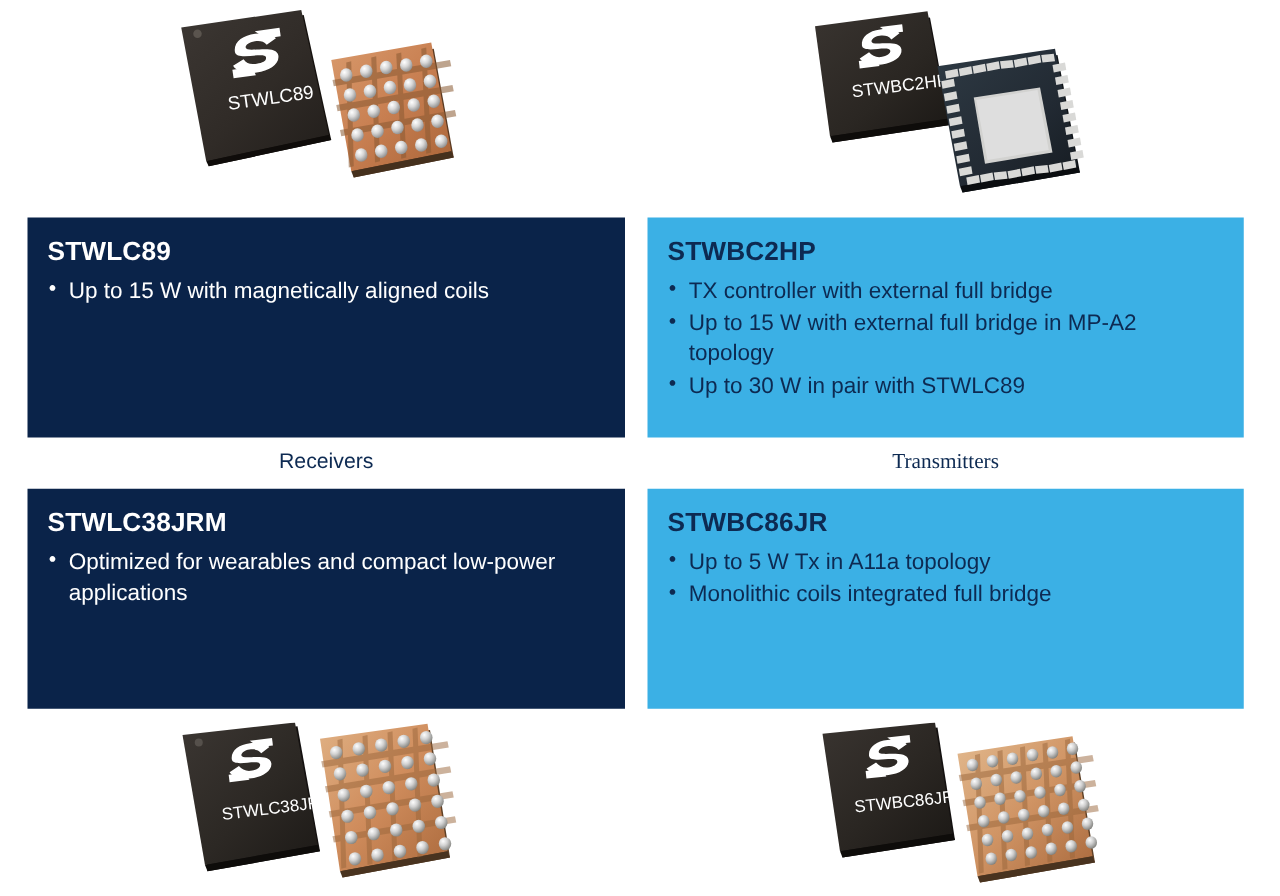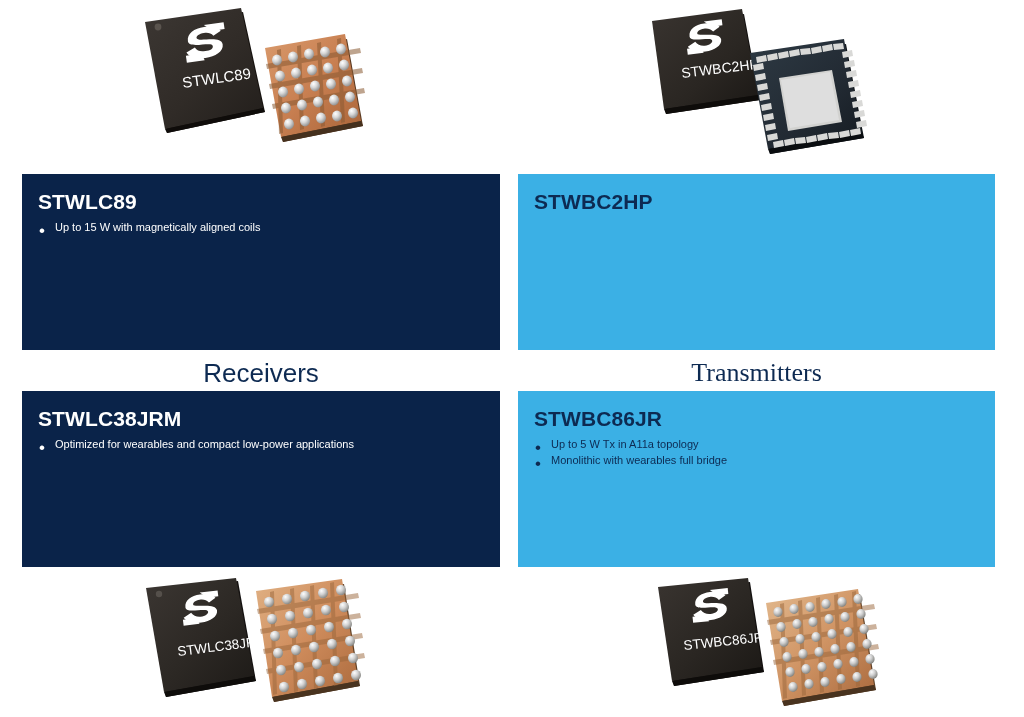--- a/index.html
+++ b/index.html
@@ -36,41 +36,41 @@
   .panel.light .panel-title { color: #0d2a52; }
 
   .bullets {
     list-style: none;
     margin: 0;
     padding: 0;
   }
   .bullets li {
     position: relative;
     padding-left: 17px;
-    font-size: 11px;
+    font-size: 18px;
     line-height: 1.36;
     margin-bottom: 1px;
   }
   .bullets li::before {
     content: "\2022";
     position: absolute;
     left: 1px;
     top: -1px;
     font-size: 17px;
   }
   .panel.dark  .bullets li { color: #ffffff; }
   .panel.dark  .bullets li::before { color: #ffffff; }
   .panel.light .bullets li { color: #0d2a52; }
   .panel.light .bullets li::before { color: #0d2a52; }
 
   
   .section-caption {
     position: absolute;
     text-align: center;
-    font-size: 26px;
+    font-size: 17px;
     color: #0d2a52;
     line-height: 1;
   }
 
   
   .chip-figure {
     position: absolute;
   }
   .chip-figure svg { display: block; }
 
@@ -244,37 +244,42 @@
 
 <div class="panel dark" id="panel-rx-top">
   <div class="panel-title">STWLC89</div>
   <ul class="bullets">
     <li>Up to 15 W with magnetically aligned coils</li>
   </ul>
 </div>
 
 <div class="panel light" id="panel-tx-top">
   <div class="panel-title">STWBC2HP</div>
+  <ul class="bullets">
+    <li>TX controller with external full bridge</li>
+    <li>Up to 15 W with external full bridge in MP-A2 topology</li>
+    <li>Up to 30 W in pair with STWLC89</li>
+  </ul>
 </div>
 
 <div class="section-caption" id="caption-receivers">Receivers</div>
 <div class="section-caption" id="caption-transmitters">Transmitters</div>
 
 <div class="panel dark" id="panel-rx-bottom">
   <div class="panel-title">STWLC38JRM</div>
   <ul class="bullets">
     <li>Optimized for wearables and compact low-power applications</li>
   </ul>
 </div>
 
 <div class="panel light" id="panel-tx-bottom">
   <div class="panel-title">STWBC86JR</div>
   <ul class="bullets">
     <li>Up to 5 W Tx in A11a topology</li>
-    <li>Monolithic with wearables full bridge</li>
+    <li>Monolithic coils integrated full bridge</li>
   </ul>
 </div>
 
 <div class="chip-figure" id="chip-stwlc38jrm">
   <svg viewBox="0 0 250 135" width="250" height="135" xmlns="http://www.w3.org/2000/svg">
     <defs>
       <linearGradient id="bodyD" x1="0" y1="0" x2="1" y2="1">
         <stop offset="0%" stop-color="#3b3632"></stop>
         <stop offset="55%" stop-color="#2c2824"></stop>
         <stop offset="100%" stop-color="#1d1a17"></stop>

